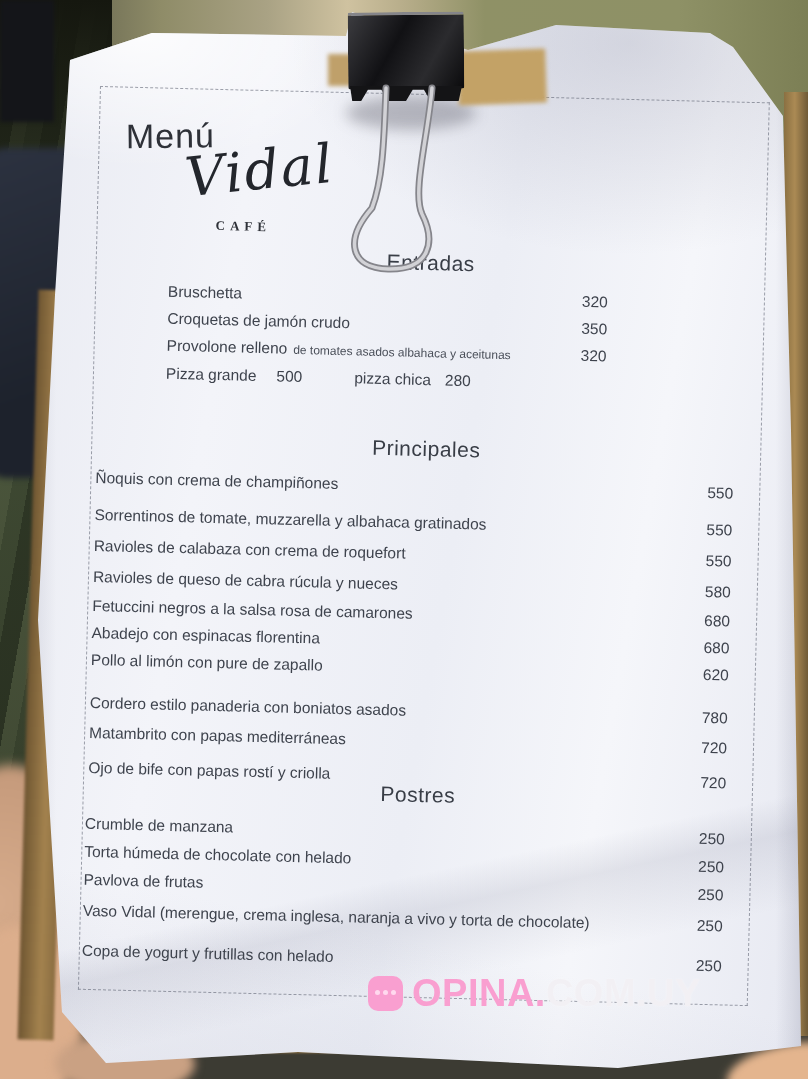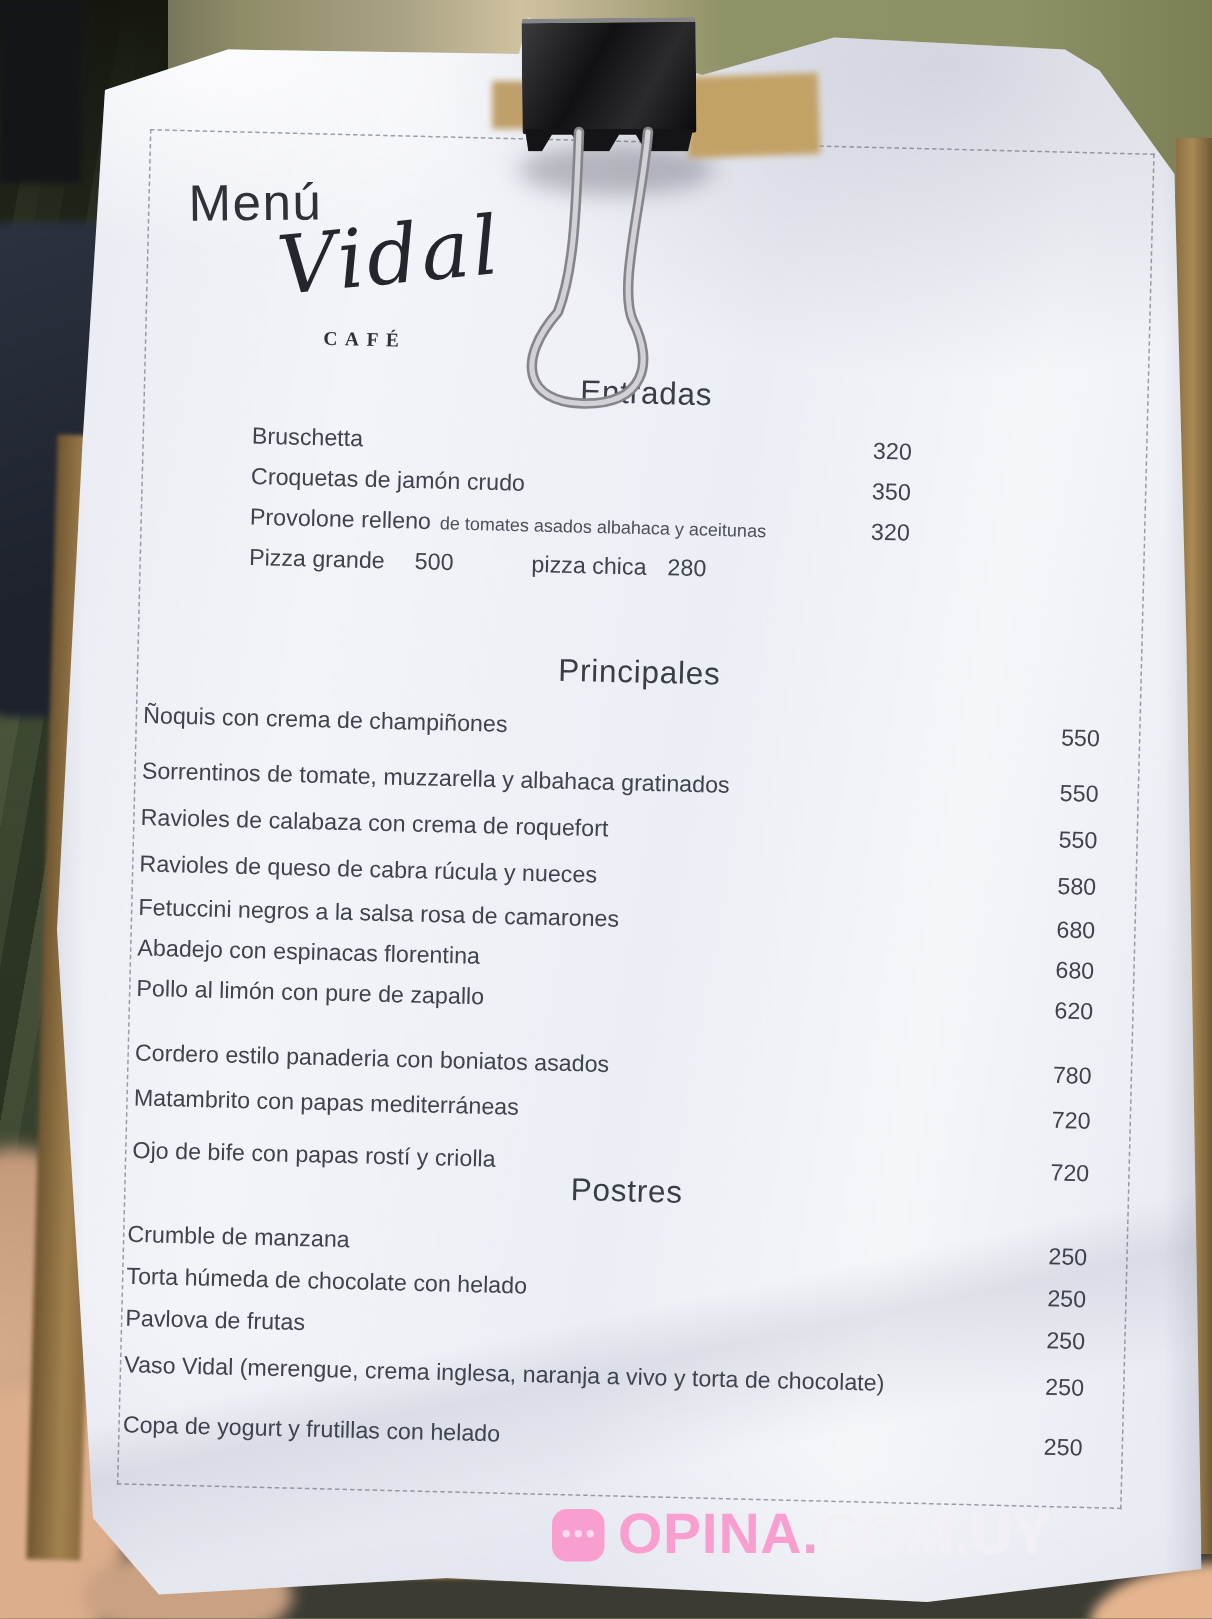--- a/index.html
+++ b/index.html
@@ -70,21 +70,21 @@
   .wood-clip-r{position:absolute;left:458px;top:50px;width:88px;height:54px;z-index:5;background:#c3a266;filter:blur(2px);transform:rotate(-2deg);}
   .wood-clip-l{position:absolute;left:328px;top:54px;width:24px;height:32px;z-index:5;background:#bfa06a;filter:blur(2px);}
   .clip-body{position:absolute;left:348px;top:12px;width:116px;height:74px;z-index:7;
     background:linear-gradient(120deg,#3c3c40,#111114 40%,#2b2b2e 70%,#0a0a0c);
     border-top:3px solid #85858a;border-radius:2px;transform:rotate(-.5deg);}
   .clip-crimp{position:absolute;left:350px;top:86px;width:112px;height:15px;z-index:7;background:#141416;
     clip-path:polygon(0 0,100% 0,97% 100%,72% 100%,66% 25%,56% 25%,50% 100%,34% 100%,28% 25%,16% 25%,10% 100%,2% 100%);}
   .clip-wires{position:absolute;left:330px;top:82px;width:160px;height:200px;z-index:8;}
 
   
-  .watermark{position:absolute;left:368px;top:996px;height:54px;z-index:9;display:flex;align-items:center;gap:9px;}
+  .watermark{position:absolute;left:368px;top:966px;height:54px;z-index:9;display:flex;align-items:center;gap:9px;}
   .wm-icon{position:relative;width:35px;height:35px;border-radius:10px;background:#f99fd0;flex:0 0 auto;}
   .wm-icon i{position:absolute;top:14px;width:5px;height:5px;border-radius:50%;background:#ffd9ee;}
   .wm-icon i:nth-child(1){left:7px;} .wm-icon i:nth-child(2){left:15px;} .wm-icon i:nth-child(3){left:23px;}
   .wm-text{font-weight:bold;font-size:38px;letter-spacing:.5px;white-space:nowrap;}
   .wm-brand{color:#f99fd0;} .wm-domain{color:#f2f0f4;text-shadow:0 0 3px rgba(255,255,255,.35);}
 </style>
 </head>
 <body>
 
 <div class="scene">

